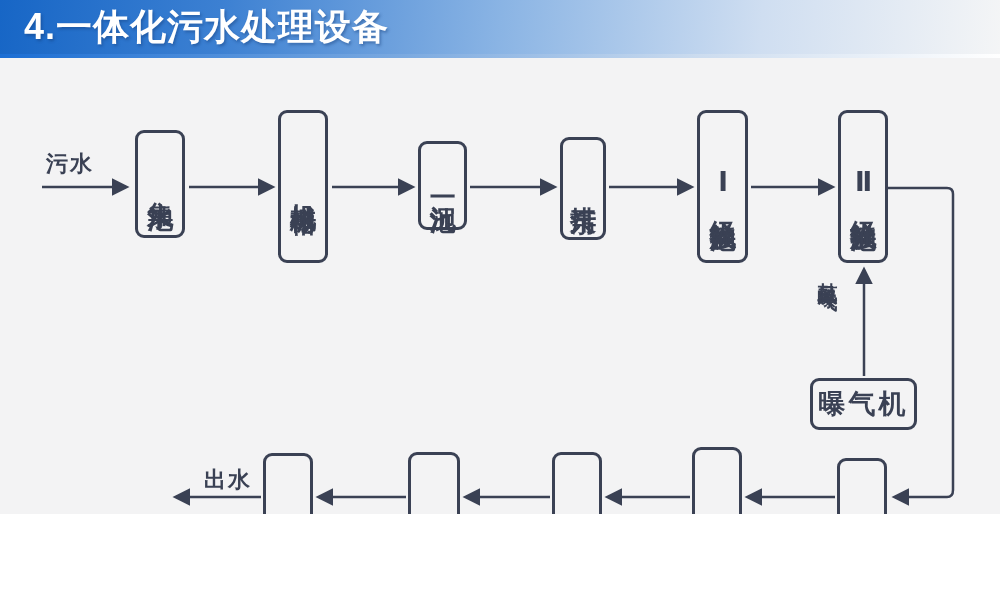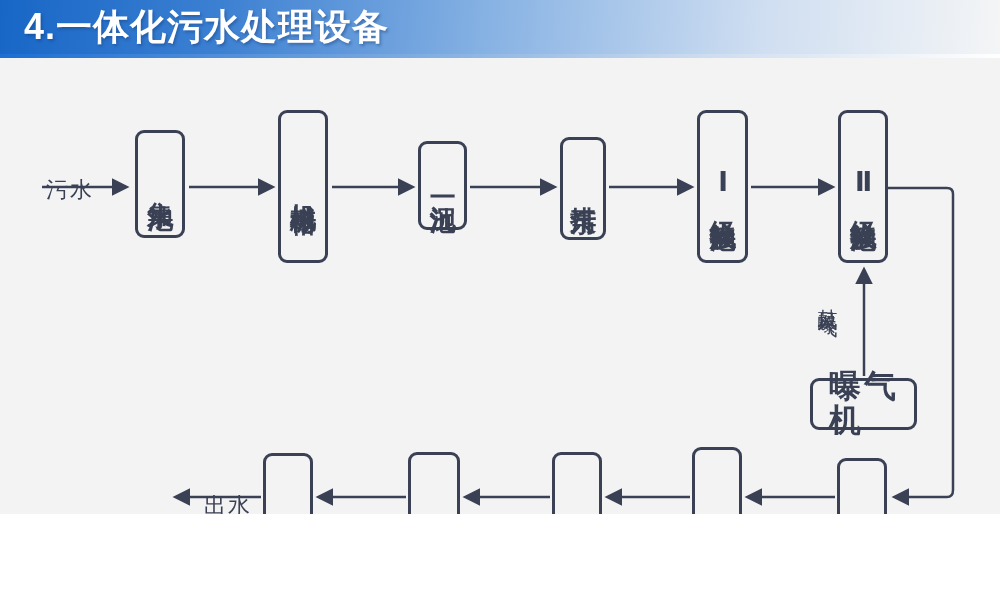--- a/index.html
+++ b/index.html
@@ -34,36 +34,36 @@
   .wires{position:absolute;left:0;top:0;width:1000px;height:540px;color:var(--ink);}
   .wires path{stroke:var(--ink);stroke-width:2.5;fill:none;}
   .wires marker path{fill:var(--ink);stroke:none;}
   
   .node{
     position:absolute;border:3px solid var(--ink);border-radius:9px;color:var(--ink);
     display:flex;align-items:center;justify-content:center;
     font-weight:700;font-size:26px;line-height:1.05;background:transparent;
   }
   .node.v{writing-mode:vertical-rl;text-orientation:upright;letter-spacing:2px;}
-  .node.h{letter-spacing:3px;font-size:32px;padding-left:16px;}
+  .node.h{letter-spacing:3px;font-size:27px;}
   .n1 {left:135px;top:72px;width:50px;height:108px;}
   .n2 {left:278px;top:52px;width:50px;height:153px;letter-spacing:4px;}
   .n3 {left:418px;top:83px;width:49px;height:89px;letter-spacing:1px;}
   .n4 {left:560px;top:79px;width:46px;height:103px;letter-spacing:1px;}
   .n5 {left:697px;top:52px;width:51px;height:153px;letter-spacing:1px;}
   .n6 {left:838px;top:52px;width:50px;height:153px;letter-spacing:1px;}
   .n7 {left:810px;top:320px;width:107px;height:52px;}
   .n8 {left:837px;top:400px;width:50px;height:87px;}
   .n9 {left:692px;top:389px;width:50px;height:100px;}
   .n10{left:552px;top:394px;width:50px;height:92px;}
   .n11{left:408px;top:394px;width:52px;height:91px;}
   .n12{left:263px;top:395px;width:50px;height:87px;}
   
   .flow-label{
-    position:absolute;color:var(--ink);font-weight:400;font-size:22px;letter-spacing:2px;white-space:nowrap;margin-top:26px;
+    position:absolute;color:var(--ink);font-weight:700;font-size:22px;letter-spacing:2px;white-space:nowrap;
   }
   .lbl-in {left:46px;top:91px;}
   .lbl-out{left:204px;top:407px;}
   .lbl-aer{left:815px;top:209px;writing-mode:vertical-rl;text-orientation:upright;font-size:20px;letter-spacing:3px;}
   
   .bottombar{
     position:absolute;left:0;top:598px;width:1000px;height:5px;
     background:linear-gradient(to right,#1e6ec6 0%,#5f97d4 40%,#b6cde8 75%,#e9eef4 100%);
   }
 </style>

